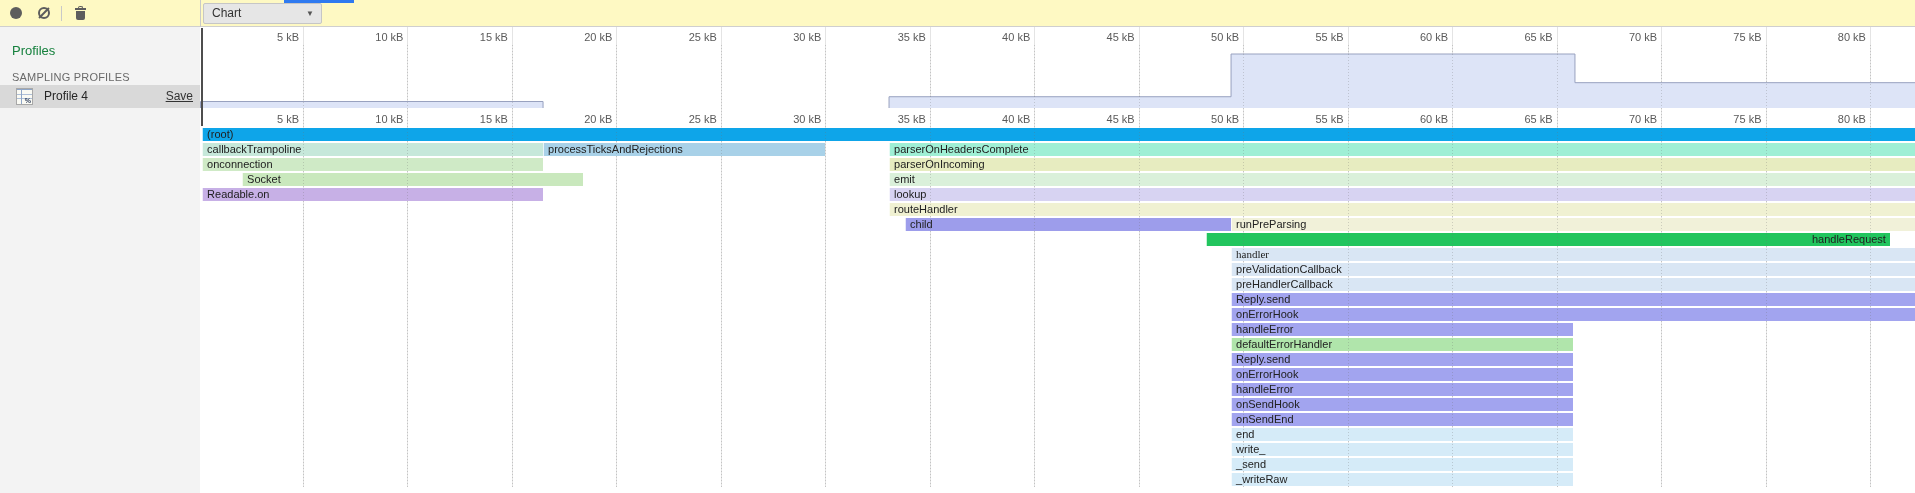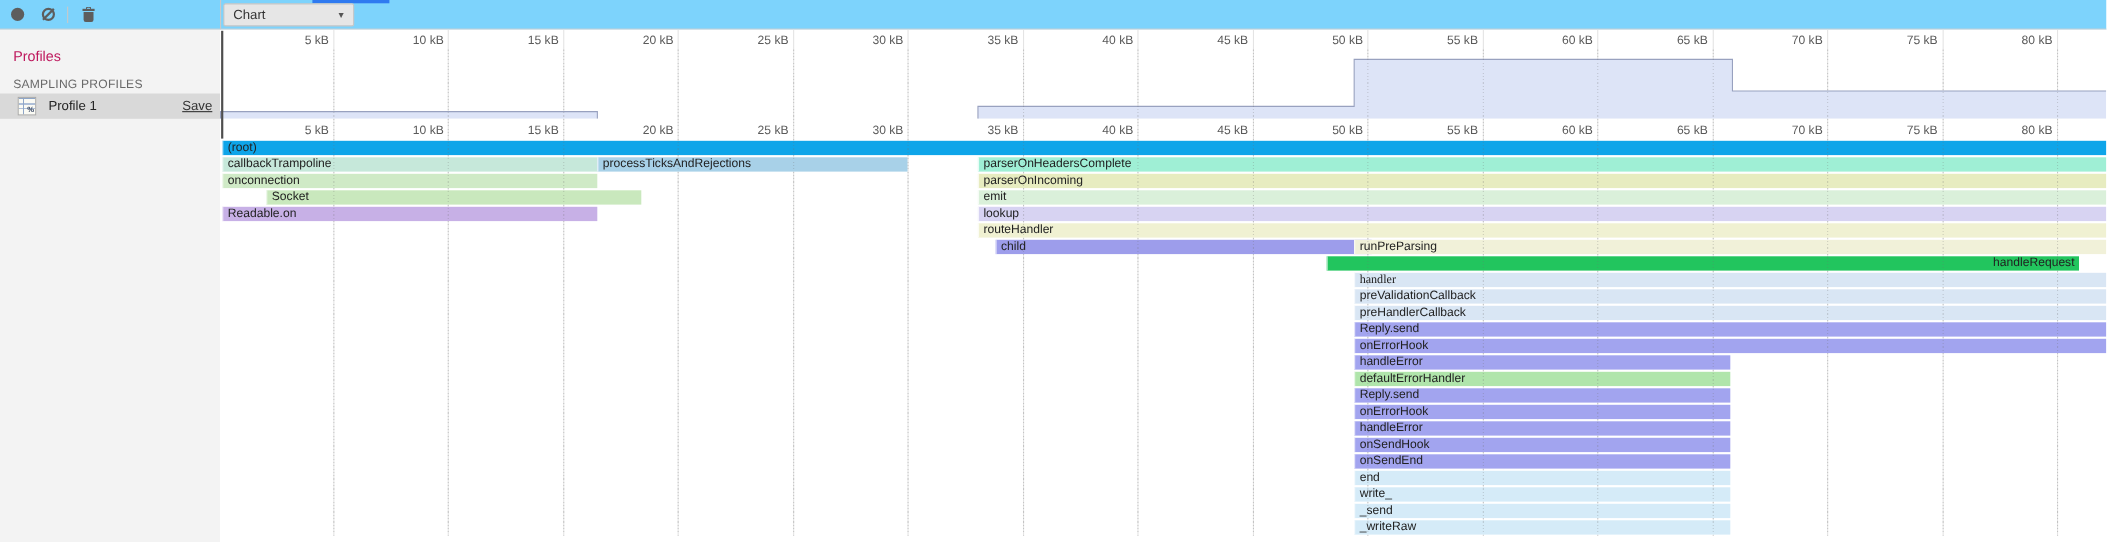--- a/index.html
+++ b/index.html
@@ -2,21 +2,21 @@
 <html><head>
 <meta charset="utf-8">
 <style>
   * { margin:0; padding:0; box-sizing:border-box; }
   html,body { width:1915px; height:493px; background:#fff; overflow:hidden;
               font-family:"Liberation Sans", sans-serif; }
   #app { position:relative; width:1915px; height:493px; background:#fff; }
 
   
   #toolbar { position:absolute; left:0; top:0; width:1915px; height:27px;
-             background:#7dd3fc; border-bottom:1px solid #cfcfcf; }
+             background:#fef9c3; border-bottom:1px solid #cfcfcf; }
   .tbtn { position:absolute; top:0; width:26px; height:26px; cursor:pointer; }
   .rec-circle { position:absolute; left:7px; top:7px; width:12px; height:12px;
                 border-radius:50%; background:#5d5d5d; }
   .block-circle { position:absolute; left:7px; top:7px; width:12px; height:12px;
                   border-radius:50%; border:2px solid #5d5d5d; }
   .block-slash { position:absolute; left:12px; top:6px; width:2px; height:14px;
                  background:#5d5d5d; transform:rotate(45deg); }
   .tb-sep { position:absolute; left:61px; top:6px; width:1px; height:15px; background:#c9c9c9; }
   .trash { position:absolute; left:7px; top:6px; width:11px; height:15px; }
   .trash-handle { position:absolute; left:3px; top:0; width:5px; height:3px;
@@ -26,21 +26,21 @@
                 background:#5d5d5d; border-radius:0 0 2px 2px; }
   #tab-indicator { position:absolute; left:284px; top:0; width:70px; height:3px; background:#2f7af0; }
   #chart-select { position:absolute; left:203px; top:3px; width:119px; height:21px;
                   background:#e6e6e6; border:1px solid #c6c6c6; border-radius:2px;
                   font-size:12px; color:#333; line-height:19px; padding-left:8px; cursor:pointer; }
   #chart-select .arrow { position:absolute; right:7px; top:0; font-size:8px; color:#555; line-height:19px; }
 
   
   #sidebar { position:absolute; left:0; top:27px; width:200px; height:466px; background:#f3f3f3; }
   #panel-vborder { position:absolute; left:200px; top:0; width:1px; height:493px; background:#c9c9c9; }
-  #profiles-label { position:absolute; left:12px; top:16px; font-size:13px; color:#be185d; }
+  #profiles-label { position:absolute; left:12px; top:16px; font-size:13px; color:#15803d; }
   #sampling-label { position:absolute; left:12px; top:44px; font-size:11px; color:#696969; letter-spacing:.2px; }
   #profile-row { position:absolute; left:0; top:58px; width:200px; height:23px;
                  background:#d9d9d9; cursor:pointer; }
   .pr-icon { position:absolute; left:16px; top:3px; width:17px; height:17px;
              background:#fafaf4; border:1px solid #a8a8a8;
              background-image:
                linear-gradient(to right, transparent 4px, #8fa6c8 4px, #8fa6c8 5px, transparent 5px),
                linear-gradient(to bottom, #8fa6c8 0 1px, transparent 1px 5px, #aebfd8 5px 6px, transparent 6px 9px, #aebfd8 9px 10px, transparent 10px); }
   .pr-icon span { position:absolute; right:1px; bottom:0; font-size:7px; color:#33425e; font-weight:bold; }
   #profile-name { position:absolute; left:44px; top:4px; font-size:12px; color:#262626; }
@@ -93,21 +93,21 @@
     </div>
   </div>
 
   <div id="sidebar">
     <div id="profiles-label">Profiles</div>
     <div id="sampling-label">SAMPLING PROFILES</div>
     <div id="profile-row">
       <div class="pr-icon">
           <span>%</span>
         </div>
-      <div id="profile-name">Profile 1</div>
+      <div id="profile-name">Profile 4</div>
       <div id="save-link">Save</div>
     </div>
   </div>
 
   <div id="panel-vborder"></div>
 
   <div id="chart-panel">
     <div id="grid-layer">
         <div class="gridline" style="left: 102.995px;"></div>
         <div class="griddots" style="left: 102.995px;"></div>

